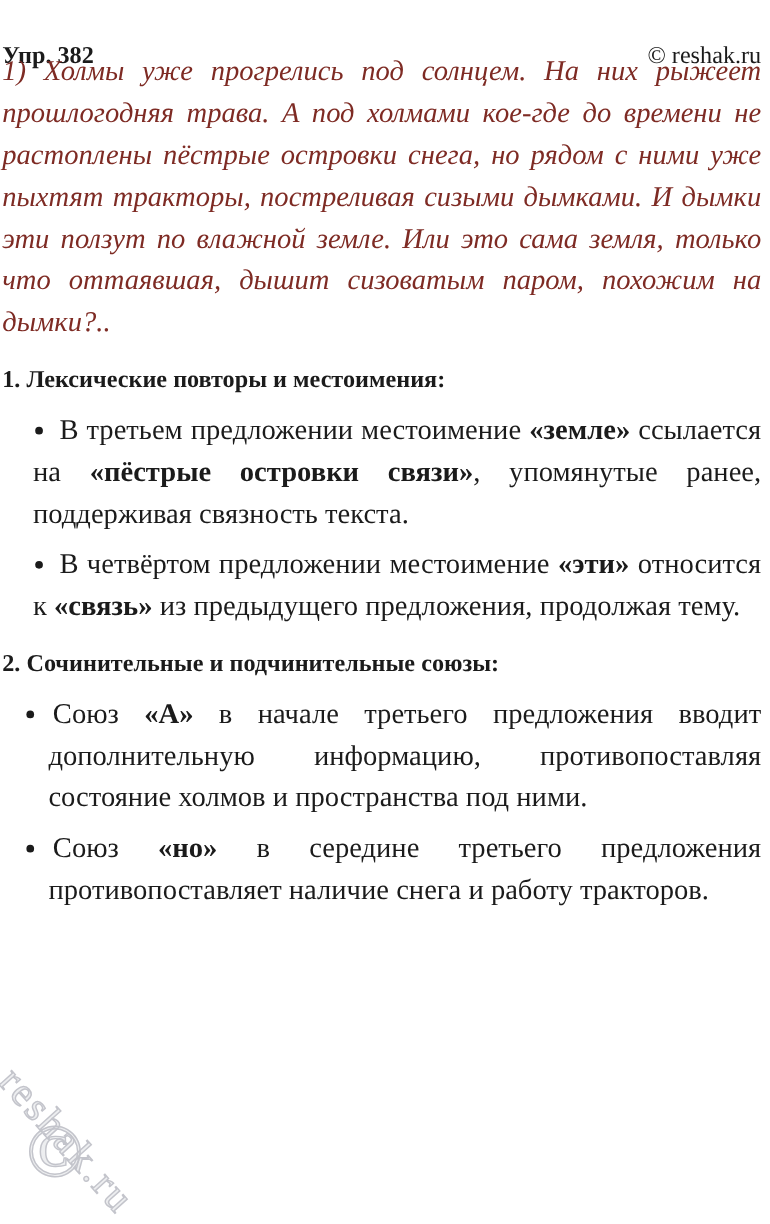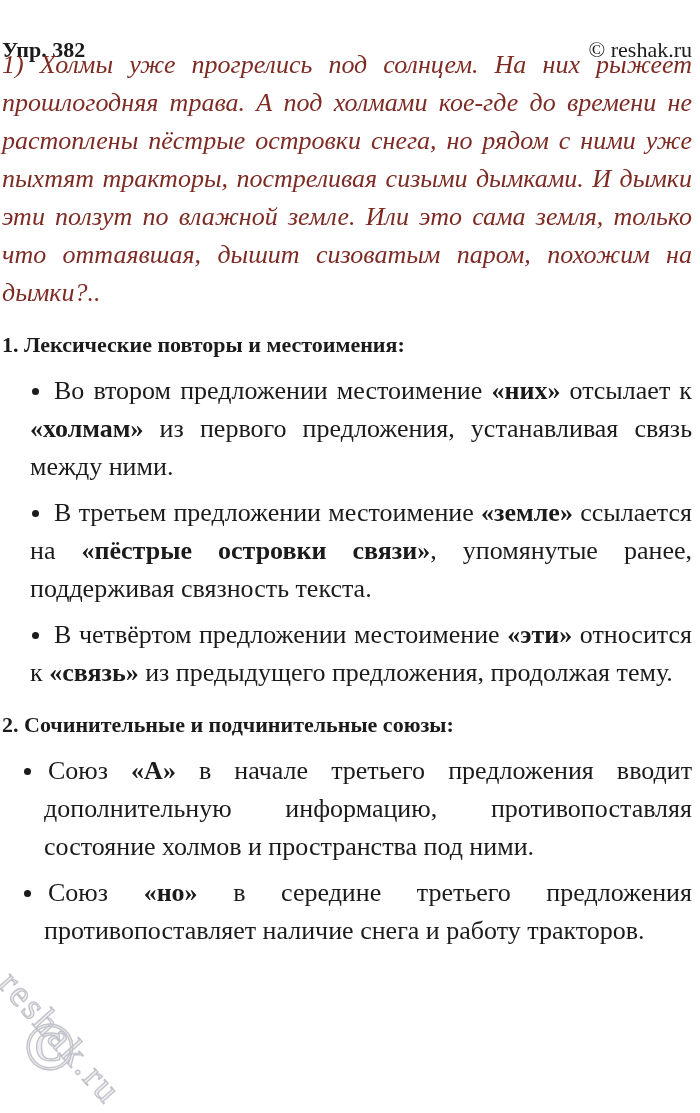--- a/index.html
+++ b/index.html
@@ -117,21 +117,20 @@
     <div class="hdr-left">Упр. 382</div>
     <div class="hdr-right">© reshak.ru</div>
   </div>
 
   <p class="quote"><span>1)</span> <span>Холмы уже прогрелись под солнцем. На них рыжеет прошлогодняя трава. А под холмами кое-где до времени не растоплены пёстрые островки снега, но рядом с ними уже пыхтят тракторы, постреливая сизыми дымками. И дымки эти ползут по влажной земле. Или это сама земля, только что оттаявшая, дышит сизоватым паром, похожим на дымки?..</span></p>
 
 
   <div>
     <p class="sec-h">1. Лексические повторы и местоимения:</p>
     <ul class="blist l1">
-        <li><span class="dot"></span>Во втором предложении местоимение <b>«них»</b> отсылает к <b>«холмам»</b> из первого предложения, устанавливая связь между ними.</li>
         <li><span class="dot"></span>В третьем предложении местоимение <b>«земле»</b> ссылается на <b>«пёстрые островки связи»</b>, упомянутые ранее, поддерживая связность текста.</li>
         <li><span class="dot"></span>В четвёртом предложении местоимение <b>«эти»</b> относится к <b>«связь»</b> из предыдущего предложения, продолжая тему.</li>
       </ul>
   </div>
 
   <div>
     <p class="sec-h">2. Сочинительные и подчинительные союзы:</p>
     <ul class="blist l2">
         <li><span class="dot"></span>Союз <b>«А»</b> в начале третьего предложения вводит дополнительную информацию, противопоставляя состояние холмов и пространства под ними.</li>
         <li><span class="dot"></span>Союз <b>«но»</b> в середине третьего предложения противопоставляет наличие снега и работу тракторов.</li>

